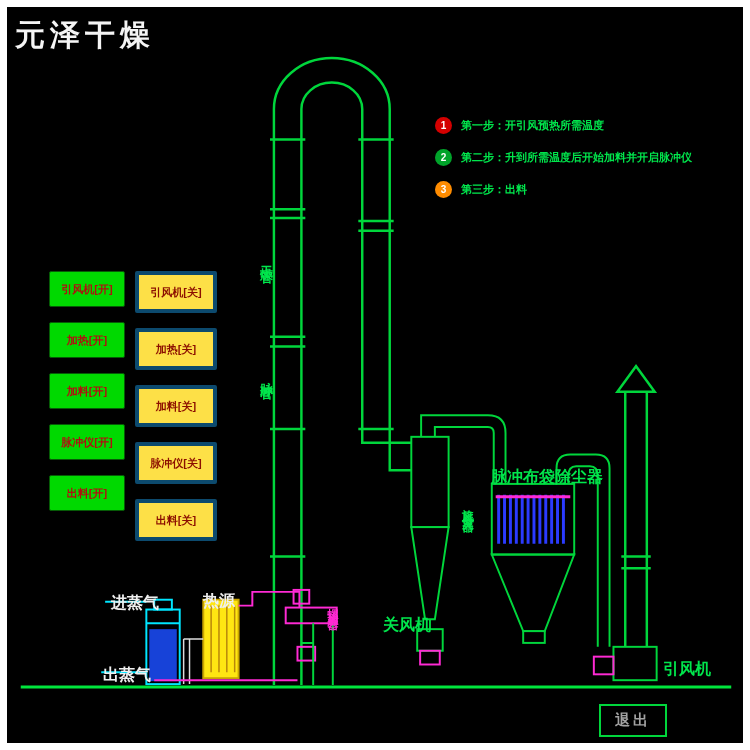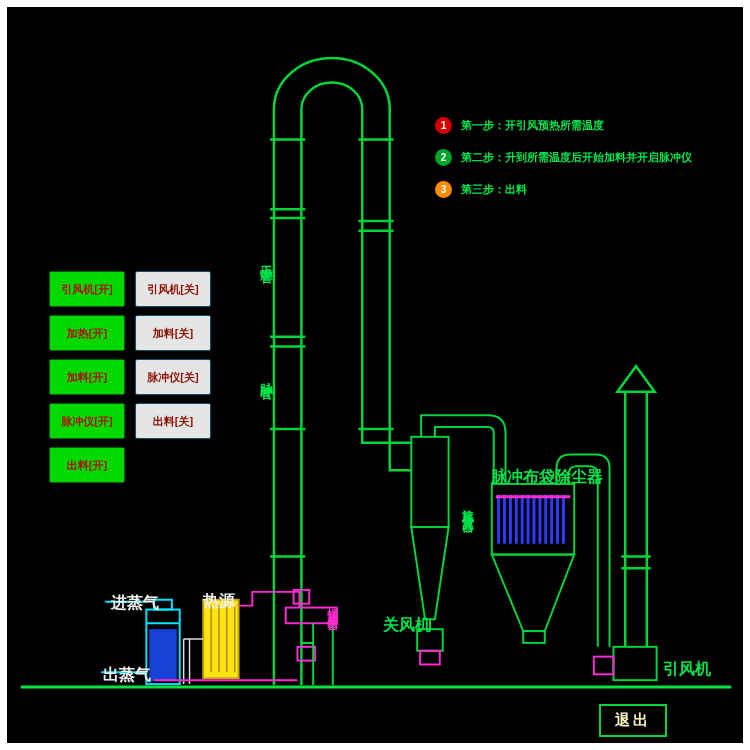--- a/index.html
+++ b/index.html
@@ -4,43 +4,43 @@
 <style>
   html,body{margin:0;padding:0;background:#888;}
   .frame{width:750px;height:750px;background:#fff;box-sizing:border-box;padding:7px;margin:0 auto;
          font-family:"Liberation Sans","DejaVu Sans",sans-serif;}
   .screen{position:relative;width:736px;height:736px;background:#000;overflow:hidden;}
   .screen svg{position:absolute;left:0;top:0;width:100%;height:100%;}
   .watermark{position:absolute;left:8px;top:8px;font-size:30px;font-weight:bold;color:#f5f5f5;
              letter-spacing:5px;}
   .title{position:absolute;left:62px;top:210px;font-size:23px;font-weight:bold;color:#ff2020;
          letter-spacing:3px;text-shadow:1px 1px 2px #551111;}
-  .btn-col{position:absolute;top:264px;display:flex;flex-direction:column;gap:8px;}
+  .btn-col{position:absolute;top:264px;display:flex;flex-direction:column;gap:15px;}
   .col-on{left:42px;}
   .col-off{left:128px;}
   .btn{width:74px;height:34px;display:flex;align-items:center;justify-content:center;
        font-size:11px;font-weight:bold;border-radius:2px;cursor:pointer;}
   .btn-on{background:#00d900;border:1px solid #065a06;color:#b01010;}
-  .btn-off{background:#e5e5e5;border:1px solid #0c4a6e;color:#8c0f00;}
+  .btn-off{background:#fde047;border:4px solid #0c4a6e;color:#8c0f00;}
   .steps{position:absolute;left:428px;top:110px;display:flex;flex-direction:column;gap:15px;}
   .step{display:flex;align-items:center;gap:9px;}
   .dot{width:17px;height:17px;border-radius:50%;color:#fff;font-size:10px;font-weight:bold;
        display:flex;align-items:center;justify-content:center;flex:0 0 auto;}
   .dot-1{background:#d40000;}
   .dot-2{background:#00a32a;}
   .dot-3{background:#ff8c00;}
   .step-text{color:#00e64c;font-size:11px;font-weight:bold;white-space:nowrap;}
   .vlab{position:absolute;writing-mode:vertical-rl;text-orientation:upright;color:#00e64c;
         font-size:13px;font-weight:bold;letter-spacing:3px;}
   .hlab{position:absolute;font-size:16px;font-weight:bold;white-space:nowrap;}
   .lab-green{color:#00e64c;}
   .lab-white{color:#efefef;}
   .lab-magenta{color:#ff2ad4;}
   .exit-btn{position:absolute;left:592px;top:697px;width:64px;height:29px;border:2px solid #00d63c;
-            color:#fef9c3;font-size:15px;font-weight:bold;display:flex;align-items:center;
+            color:#a3a3a3;font-size:15px;font-weight:bold;display:flex;align-items:center;
             justify-content:center;letter-spacing:3px;background:#000;cursor:pointer;}
 </style>
 </head>
 <body>
 
 <div class="frame">
   <div class="screen">
 
     <svg viewBox="0 0 750 750" preserveAspectRatio="none">
 
@@ -107,30 +107,32 @@
         <rect x="292" y="594" width="16" height="14"></rect>
         <rect x="296" y="652" width="18" height="14"></rect>
       </g>
       <g stroke="#00d63c" stroke-width="2" fill="none">
         <path d="M312,628 V691 M332,628 V691 M300,648 H312"></path>
       </g>
 
       <path d="M14,693 H738" stroke="#00e63c" stroke-width="3" fill="none"></path>
     </svg>
 
+    <div class="watermark">元泽干燥</div>
 
     <div class="btn-col col-on">
       <div class="btn btn-on">引风机[开]</div>
       <div class="btn btn-on">加热[开]</div>
       <div class="btn btn-on">加料[开]</div>
       <div class="btn btn-on">脉冲仪[开]</div>
       <div class="btn btn-on">出料[开]</div>
     </div>
     <div class="btn-col col-off">
       <div class="btn btn-off">引风机[关]</div>
+      <div class="btn btn-off">加热[关]</div>
       <div class="btn btn-off">加料[关]</div>
       <div class="btn btn-off">脉冲仪[关]</div>
       <div class="btn btn-off">出料[关]</div>
     </div>
 
     <div class="steps">
       <div class="step">
         <span class="dot dot-1">1</span>
         <span class="step-text">第一步：开引风预热所需温度</span>
       </div>

